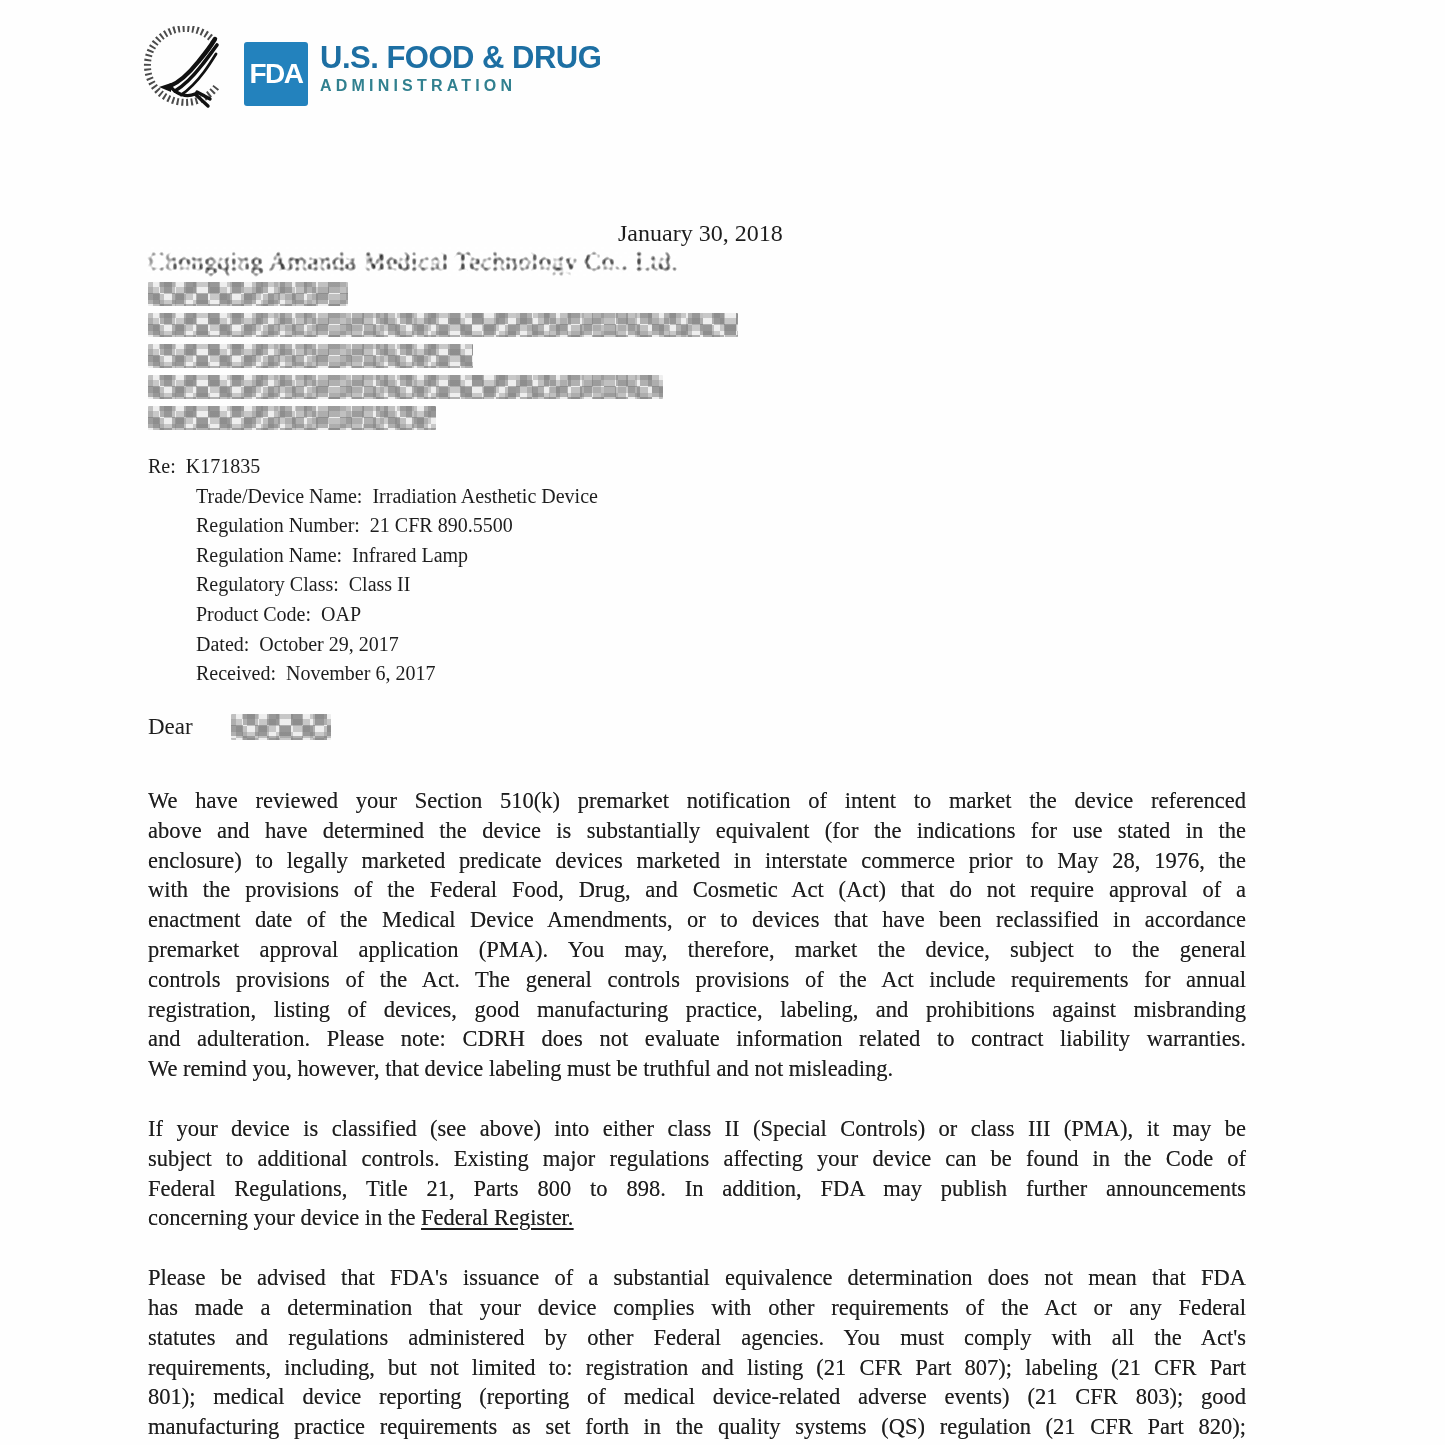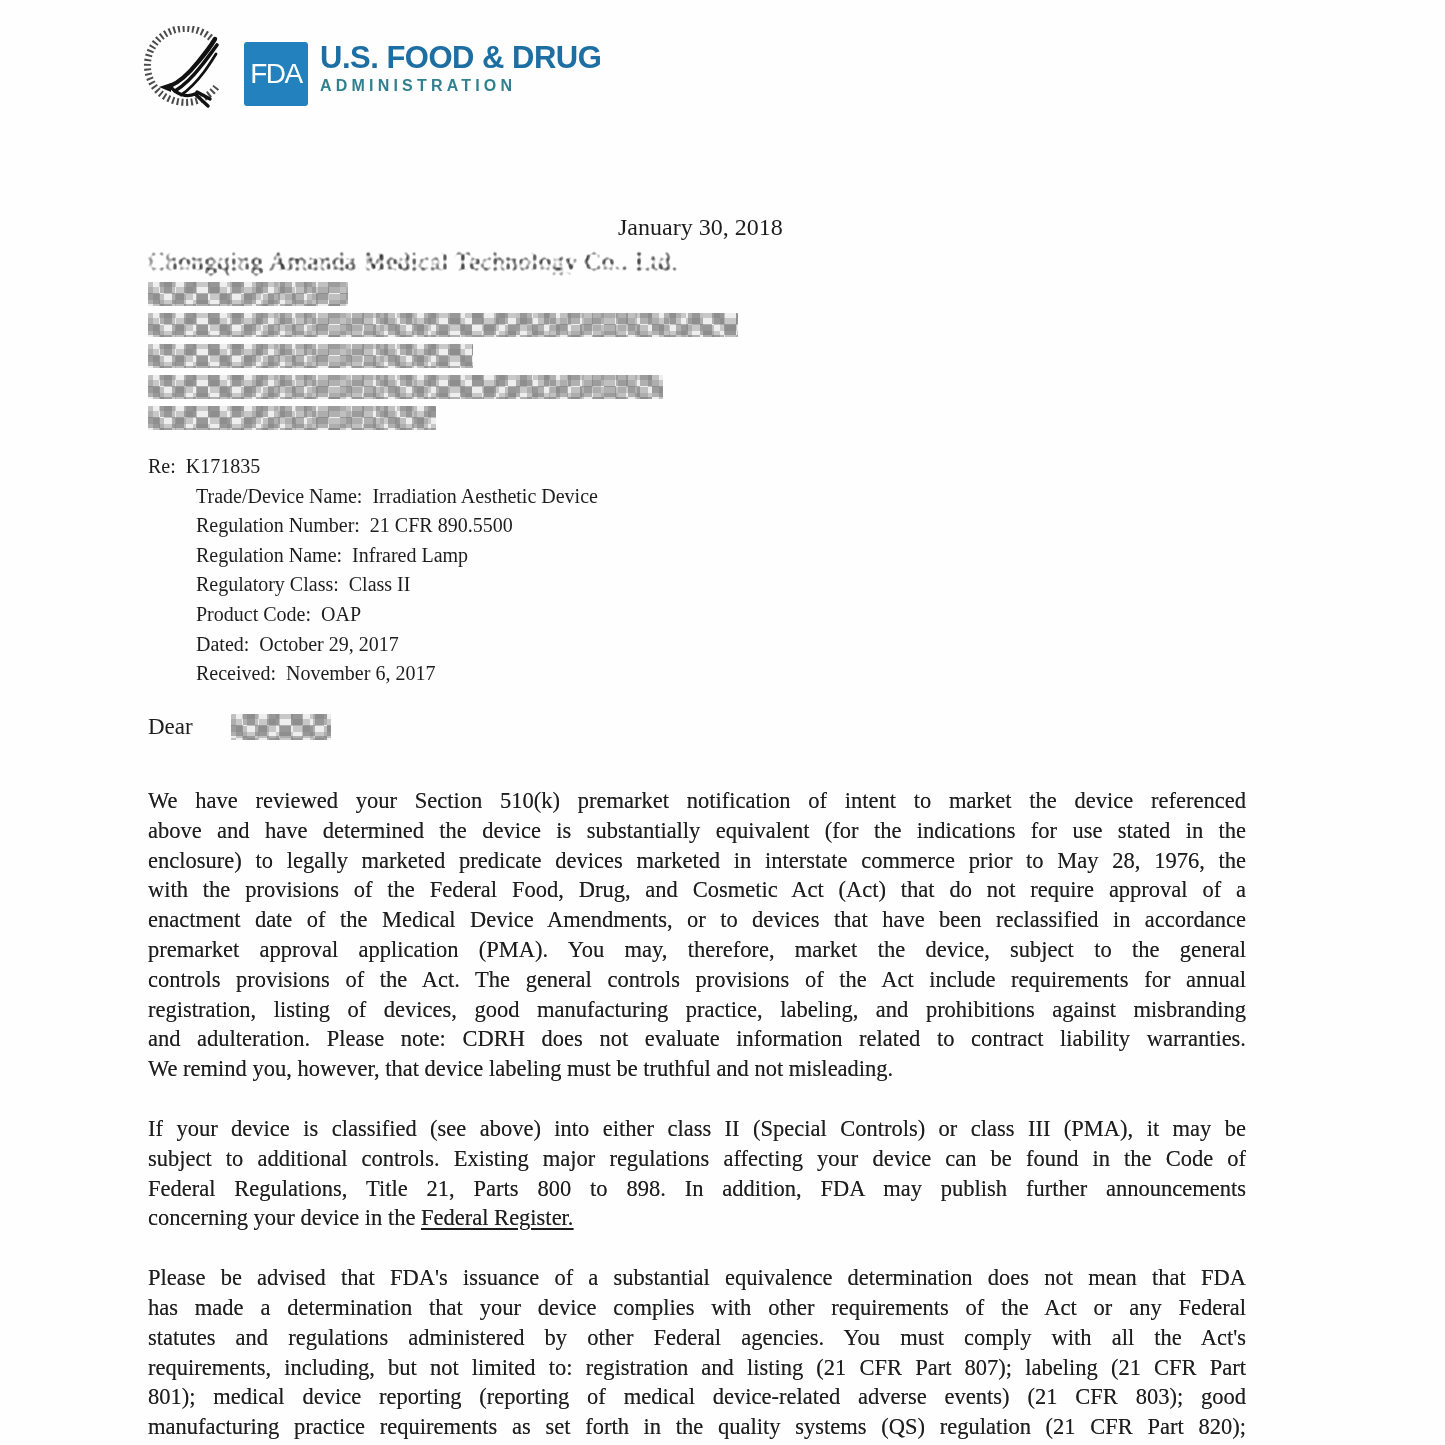--- a/index.html
+++ b/index.html
@@ -13,28 +13,28 @@
   }
 
   
   .header{position:absolute;left:140px;top:26px;display:flex;align-items:flex-start;}
   .hhs-seal{width:94px;height:88px;margin-right:10px;}
   .fda-box{
     width:64px;height:64px;margin-top:16px;
     display:flex;align-items:center;justify-content:center;
     border-radius:3px;
     font-family:"Liberation Sans", sans-serif;
-    font-weight:normal;font-size:28px;letter-spacing:-1.5px;color:#ffffff;
+    font-weight:bold;font-size:28px;letter-spacing:-1.5px;color:#ffffff;
   }
   .wordmark{margin:16px 0 0 12px;font-family:"Liberation Sans", sans-serif;}
   .wordmark-main{font-weight:bold;font-size:31px;line-height:32px;letter-spacing:-0.5px;}
   .wordmark-sub{font-weight:bold;font-size:16px;letter-spacing:4.2px;margin-top:3px;}
 
   
-  .date{position:absolute;left:618px;top:214px;font-size:24px;}
+  .date{position:absolute;left:618px;top:220px;font-size:24px;}
   .recipient{position:absolute;left:148px;top:248px;}
   .glitch-line{
     position:relative;display:inline-block;
     font-size:25px;letter-spacing:0.5px;color:#000;
     filter:blur(1.1px) contrast(1.9);
     margin-bottom:6px;
   }
   .glitch-line::after{
     content:"";position:absolute;inset:-2px;
     background:repeating-conic-gradient(rgba(255,255,255,.62) 0% 25%, rgba(255,255,255,0) 0% 50%) 0 0/9px 9px;

